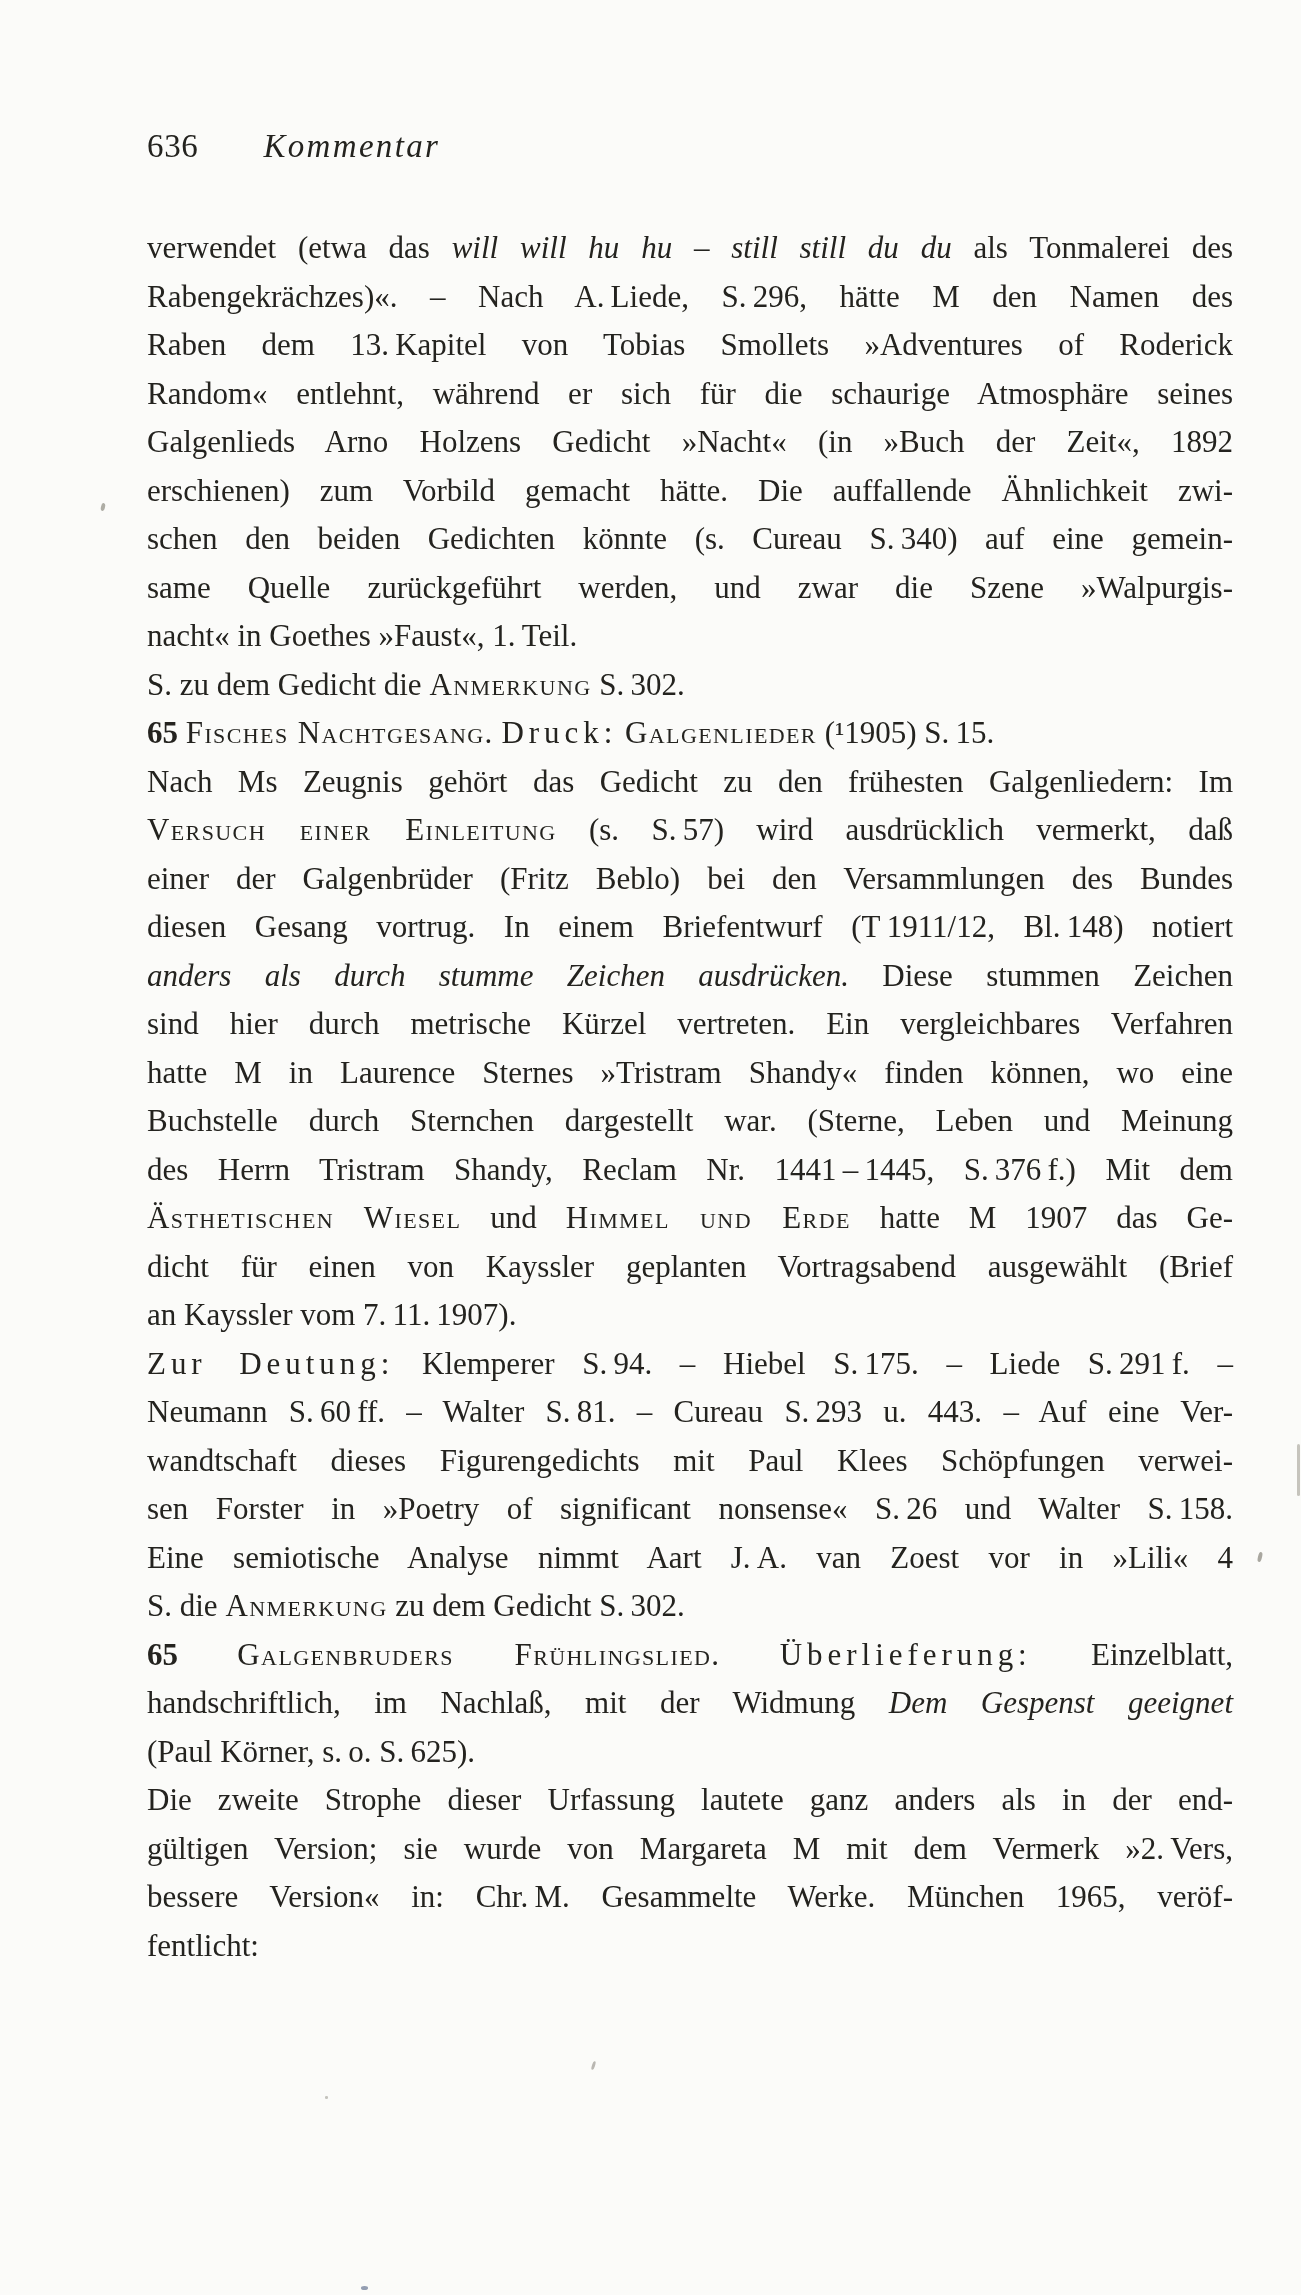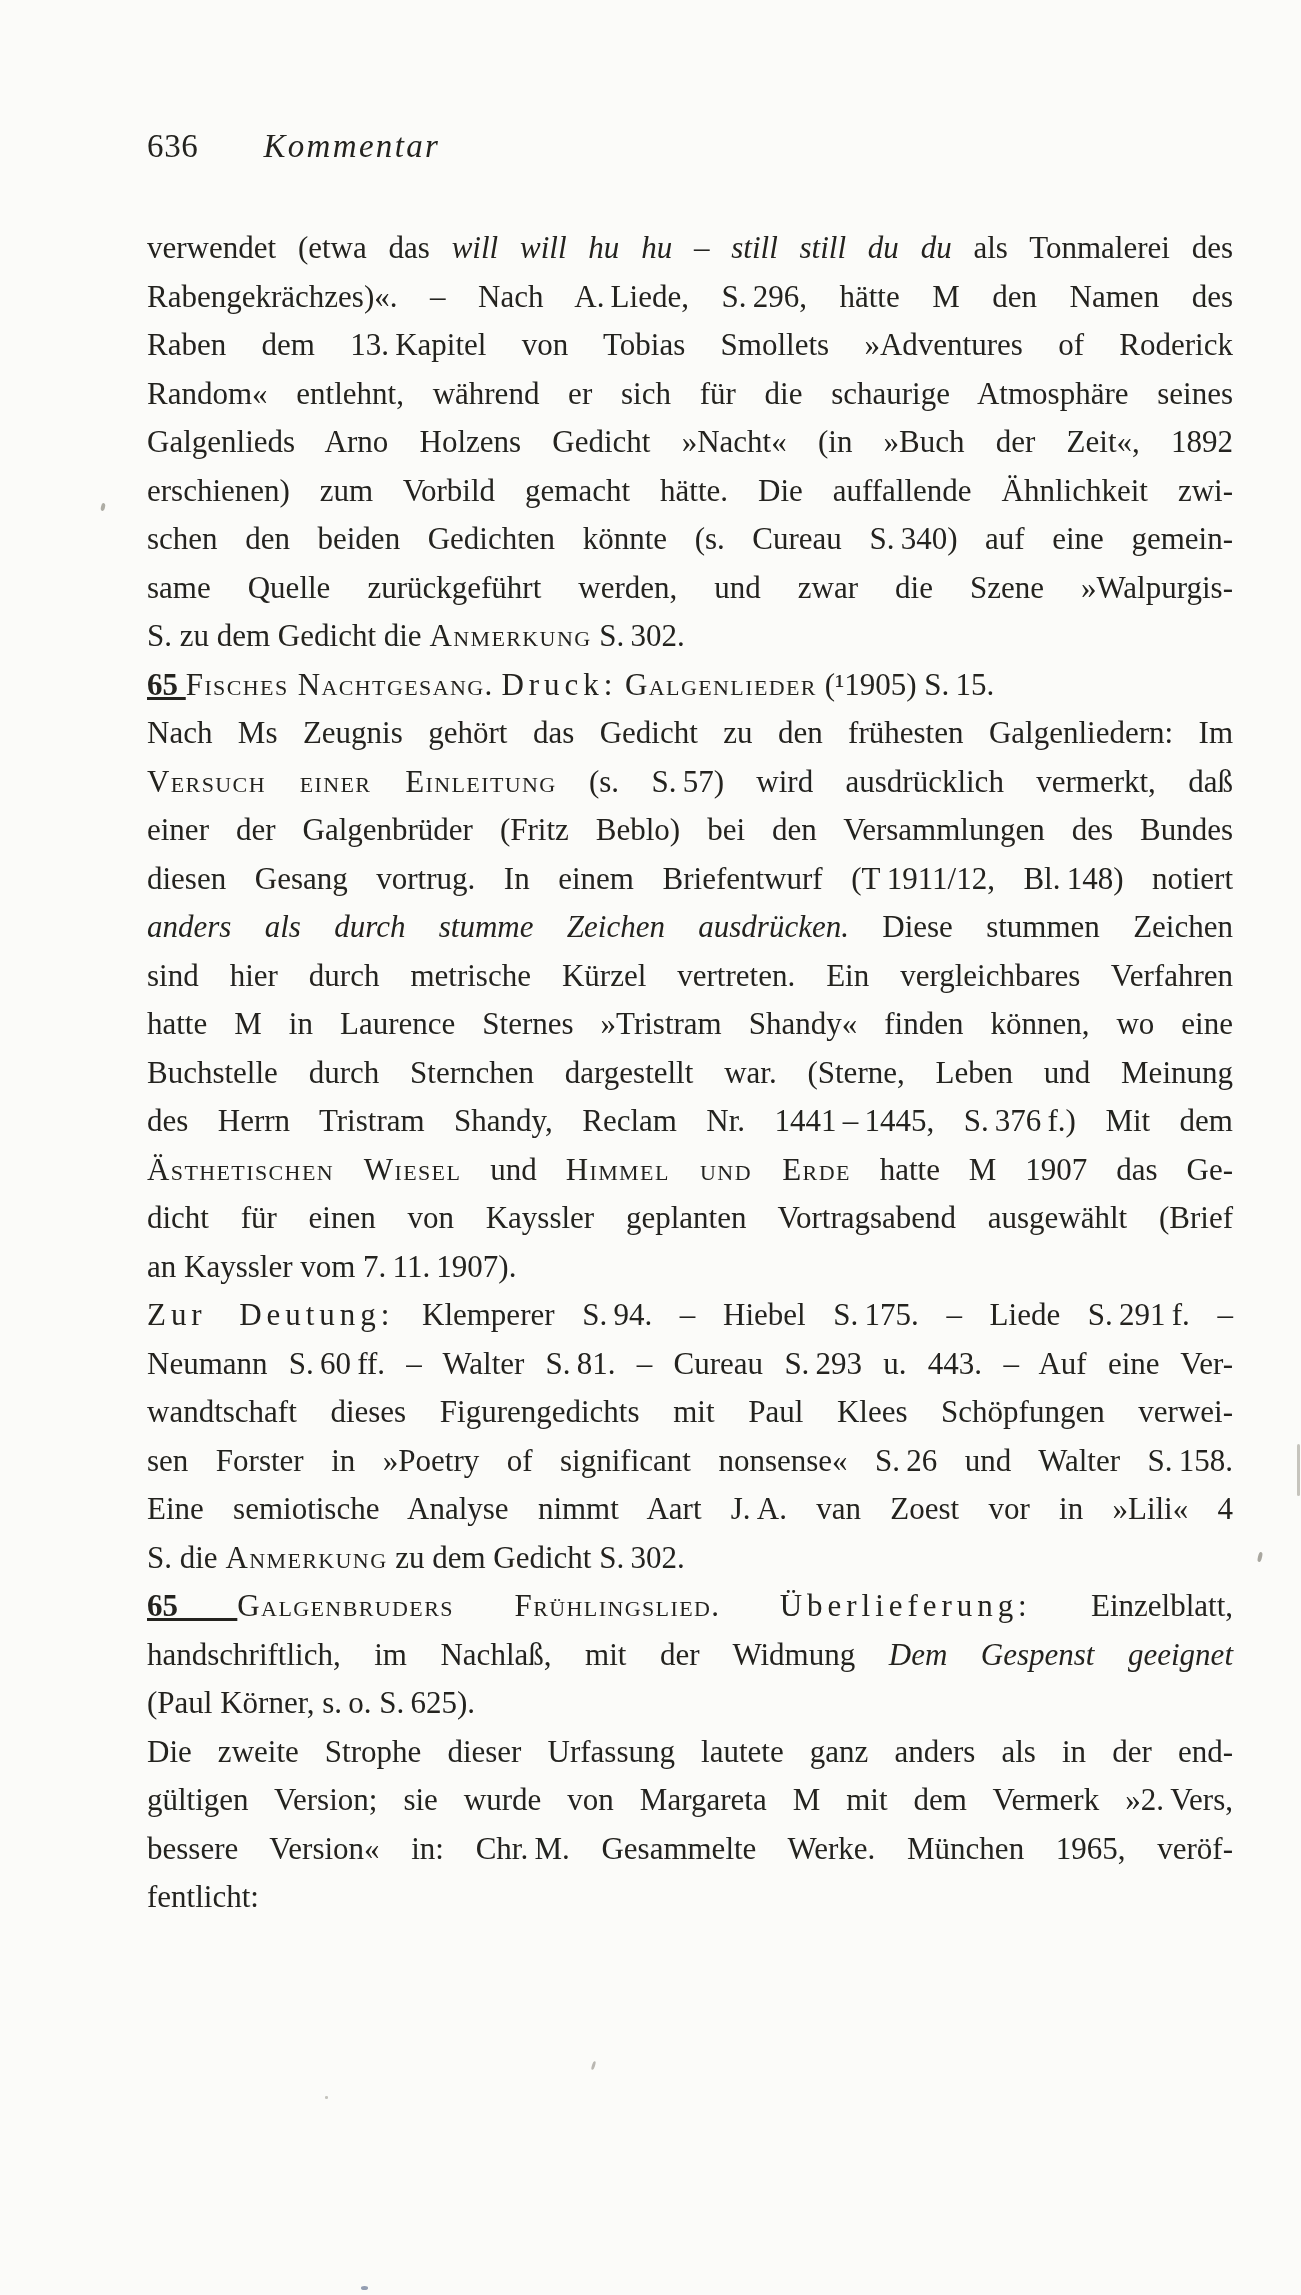--- a/index.html
+++ b/index.html
@@ -30,21 +30,21 @@
     position: absolute;
     left: 147px;
     top: 224px;
     width: 1086px;
     font-size: 31px;
     line-height: 48.5px;
   }
   .line { text-align: left; }
   .line.just { text-align: justify; text-align-last: justify; }
   .i  { font-style: italic; }
-  .b  { font-weight: bold; text-decoration: underline; }
+  .b  { font-weight: bold; }
   .sc { font-variant: small-caps; letter-spacing: 0.045em; }
   .sp { letter-spacing: 0.16em; }
   .speck { position: absolute; background: #8d8b82; border-radius: 45%; }
   #speck-1 { left: 101px;  top: 503px;  width: 4px; height: 8px;  transform: rotate(12deg); opacity:.7; }
   #speck-2 { left: 1258px; top: 1552px; width: 4px; height: 10px; transform: rotate(14deg); opacity:.75; }
   #speck-3 { left: 592px;  top: 2061px; width: 3px; height: 9px;  transform: rotate(18deg); opacity:.6; }
   #speck-4 { left: 325px;  top: 2096px; width: 3px; height: 3px;  opacity:.5; }
   #speck-5 { left: 361px;  top: 2286px; width: 7px; height: 4px;  background:#7b87a0; opacity:.8; }
   #edge-mark { left: 1297px; top: 1444px; width: 3px; height: 52px; background:#b9b7ae; border-radius:2px; opacity:.8; }
 </style>
@@ -57,20 +57,21 @@
 
 <div class="text-block">
     <div class="line just"><span>verwendet (etwa das </span><span class="i">will will hu hu – still still du du</span><span> als Tonmalerei des</span></div>
     <div class="line just"><span>Rabengekrächzes)«. – Nach A. Liede, S. 296, hätte M den Namen des</span></div>
     <div class="line just"><span>Raben dem 13. Kapitel von Tobias Smollets »Adventures of Roderick</span></div>
     <div class="line just"><span>Random« entlehnt, während er sich für die schaurige Atmosphäre seines</span></div>
     <div class="line just"><span>Galgenlieds Arno Holzens Gedicht »Nacht« (in »Buch der Zeit«, 1892</span></div>
     <div class="line just"><span>erschienen) zum Vorbild gemacht hätte. Die auffallende Ähnlichkeit zwi-</span></div>
     <div class="line just"><span>schen den beiden Gedichten könnte (s. Cureau S. 340) auf eine gemein-</span></div>
     <div class="line just"><span>same Quelle zurückgeführt werden, und zwar die Szene »Walpurgis-</span></div>
+    <div class="line"><span>nacht« in Goethes »Faust«, 1. Teil.</span></div>
     <div class="line"><span>S. zu dem Gedicht die </span><span class="sc">Anmerkung</span><span> S. 302.</span></div>
     <div class="line"><span class="b">65 </span><span class="sc">Fisches Nachtgesang.</span><span> </span><span class="sp">Druck:</span><span> </span><span class="sc">Galgenlieder</span><span> (¹1905) S. 15.</span></div>
     <div class="line just"><span>Nach Ms Zeugnis gehört das Gedicht zu den frühesten Galgenliedern: Im</span></div>
     <div class="line just"><span class="sc">Versuch einer Einleitung</span><span> (s. S. 57) wird ausdrücklich vermerkt, daß</span></div>
     <div class="line just"><span>einer der Galgenbrüder (Fritz Beblo) bei den Versammlungen des Bundes</span></div>
     <div class="line just"><span>diesen Gesang vortrug. In einem Briefentwurf (T 1911/12, Bl. 148) notiert</span></div>
     <div class="line just"><span class="i">anders als durch stumme Zeichen ausdrücken.</span><span> Diese stummen Zeichen</span></div>
     <div class="line just"><span>sind hier durch metrische Kürzel vertreten. Ein vergleichbares Verfahren</span></div>
     <div class="line just"><span>hatte M in Laurence Sternes »Tristram Shandy« finden können, wo eine</span></div>
     <div class="line just"><span>Buchstelle durch Sternchen dargestellt war. (Sterne, Leben und Meinung</span></div>

